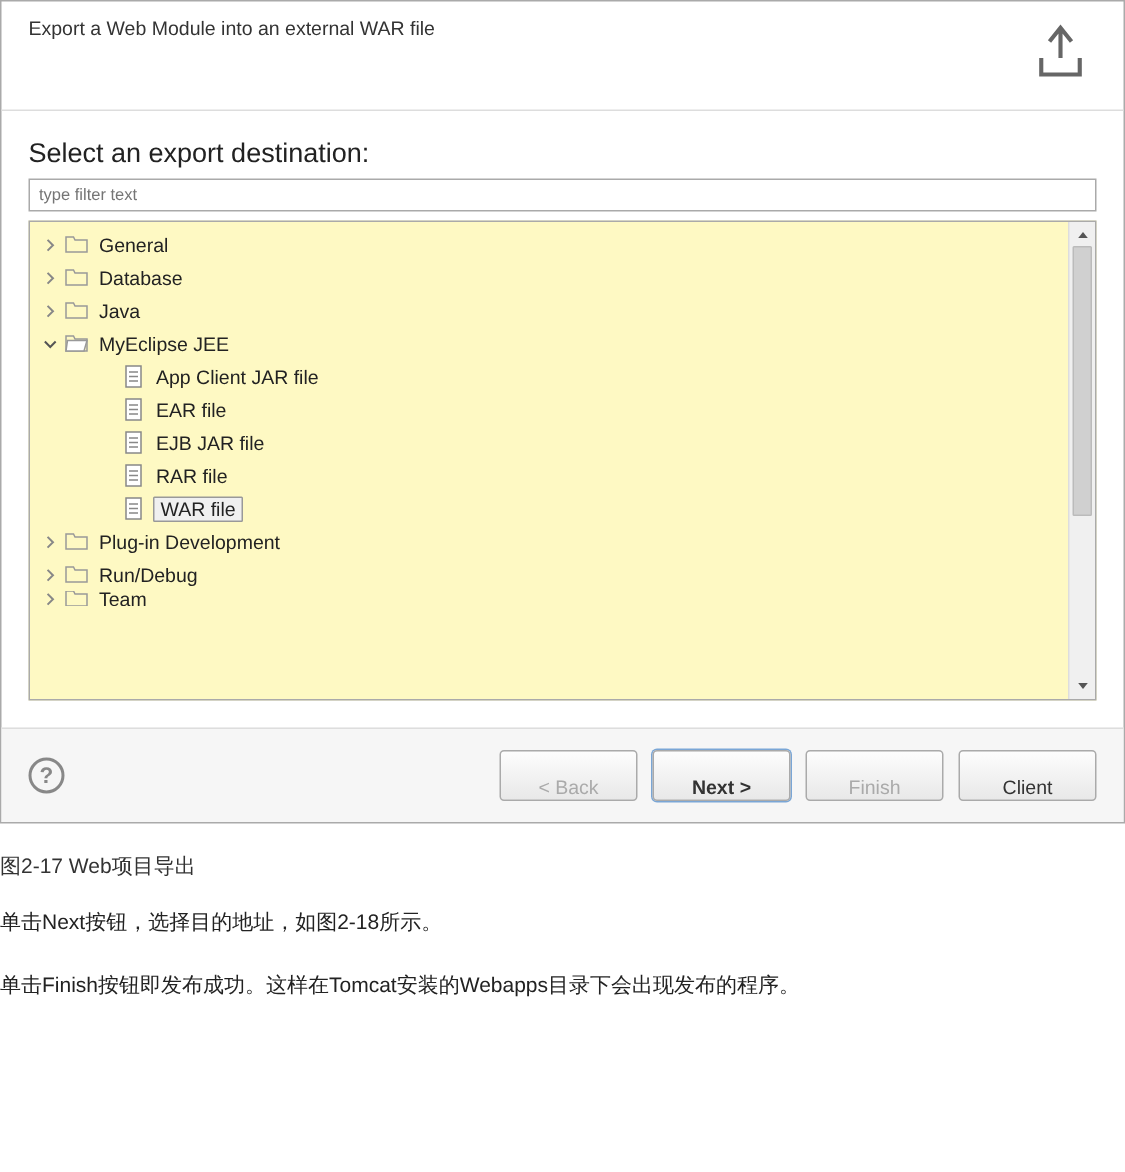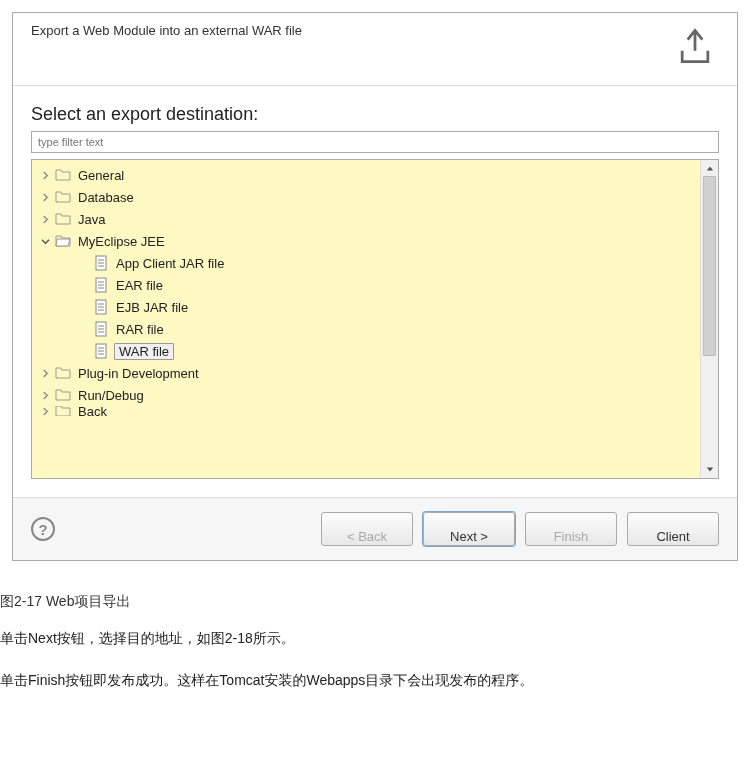--- a/index.html
+++ b/index.html
@@ -1,17 +1,17 @@
 <!DOCTYPE html>
 <html><head>
   <meta charset="utf-8">
   <style>
     * { box-sizing: border-box; margin: 0; padding: 0; }
     body { font-family: "Segoe UI", Tahoma, sans-serif; font-size: 13px; background: #fff; padding: 0; width: 750px; }
-    .dialog { border: 1px solid #aaa; background: #fff; margin: 12px; }
+    .dialog { border: 1px solid #aaa; background: #fff; margin: 0; }
     .header { padding: 10px 18px 14px; border-bottom: 1px solid #ddd; display: flex; align-items: flex-start; }
     .header-text { flex: 1; }
     .header-subtitle { font-size: 13px; color: #333; }
     .header-icon { width: 48px; height: 48px; display: flex; align-items: center; justify-content: center; }
     .body { padding: 18px; }
     .body-label { font-size: 18px; color: #222; margin-bottom: 6px; }
     .filter-input { width: 100%; padding: 4px 6px; font-size: 11px; color: #888; border: 1px solid #aaa; background: #fff; font-family: inherit; }
     .tree-container { margin-top: 6px; border: 1px solid #aaa; height: 320px; background: #fef9c3; position: relative; overflow: hidden; display: flex; }
     .tree { padding: 4px 2px; flex: 1; overflow: hidden; }
     .tree-row { display: flex; align-items: center; height: 22px; padding-left: 4px; cursor: default; }
@@ -26,21 +26,21 @@
     .scrollbar { width: 18px; background: #f0f0f0; border-left: 1px solid #ddd; display: flex; flex-direction: column; align-items: center; padding: 2px 0; }
     .sb-btn { width: 14px; height: 14px; display: flex; align-items: center; justify-content: center; cursor: pointer; }
     .sb-btn svg { width: 8px; height: 8px; fill: #555; }
     .sb-track { flex: 1; width: 100%; position: relative; }
     .sb-thumb { position: absolute; top: 0; left: 2px; right: 2px; height: 180px; background: #d0d0d0; border: 1px solid #bbb; border-radius: 1px; }
     .button-bar { display: flex; align-items: center; padding: 14px 18px; border-top: 1px solid #ddd; gap: 10px; background: #f6f6f6; }
     .help-icon { width: 24px; height: 24px; border: 2px solid #888; border-radius: 50%; display: flex; align-items: center; justify-content: center; color: #888; font-size: 15px; font-weight: bold; cursor: pointer; }
     .spacer { flex: 1; }
     .btn { min-width: 92px; height: 30px; padding: 16px 14px; font-size: 13px; border: 1px solid #aaa; background: linear-gradient(#fdfdfd,#e8e8e8); border-radius: 3px; cursor: pointer; font-family: inherit; color: #333; }
     .btn:disabled { color: #aaa; cursor: default; }
-    .btn.default { box-shadow: 0 0 0 1px #7aa6d6; }
+    .btn.default { box-shadow: 0 0 0 1px #7aa6d6; font-weight: bold; }
     .caption { padding: 20px 0 6px; font-size: 14px; color: #333; }
     .para { padding: 10px 0; font-size: 14px; color: #222; line-height: 1.6; }
   </style>
 </head>
 <body>
 
 <div class="dialog">
   <div class="header">
     <div class="header-text">
       <div class="header-subtitle">Export a Web Module into an external WAR file</div>
@@ -191,21 +191,21 @@
             <span class="exp">
               <svg viewBox="0 0 10 10">
                 <path d="M3 1 L7 5 L3 9" fill="none" stroke="#888" stroke-width="1.5"></path>
               </svg>
             </span>
             <span class="icon-slot">
               <svg viewBox="0 0 16 16">
                 <path d="M1 3h5l1 2h8v8H1z" fill="none" stroke="#999" stroke-width="1"></path>
               </svg>
             </span>
-            <span class="tree-label">Back</span>
+            <span class="tree-label">Team</span>
           </div>
         </div>
       <div class="scrollbar">
         <div class="sb-btn">
             <svg viewBox="0 0 10 10">
               <path d="M1 7 L5 2 L9 7 Z"></path>
             </svg>
           </div>
         <div class="sb-track">
             <div class="sb-thumb"></div>

